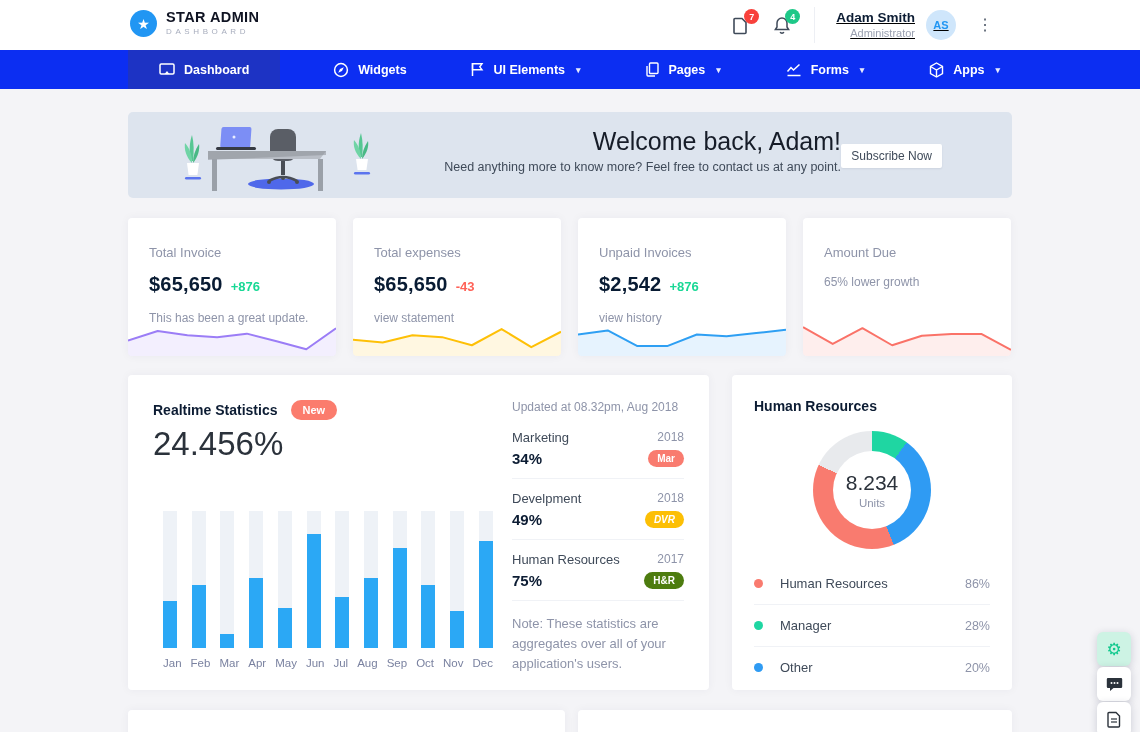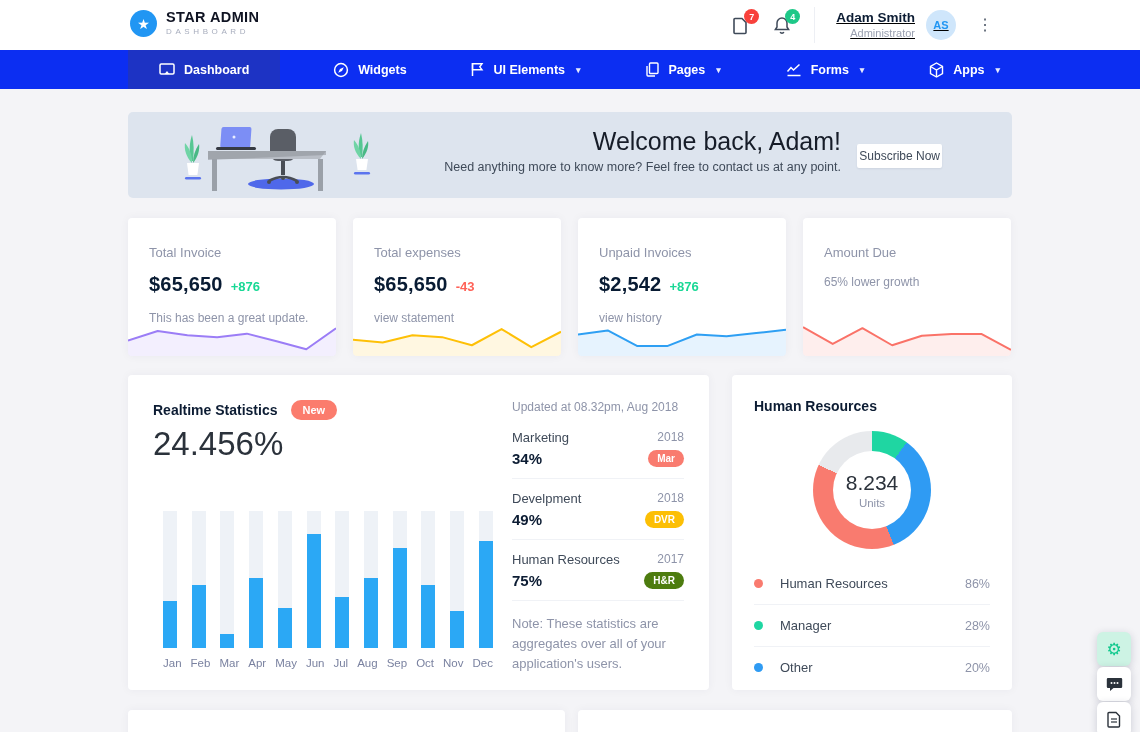--- a/index.html
+++ b/index.html
@@ -44,21 +44,21 @@
   
   .content { width:884px; margin:0 auto; }
 
   
   .banner { margin-top:23px; height:86px; background:#dde4ee; border-radius:5px; position:relative; overflow:hidden; }
   .banner-illus { position:absolute; left:50px; top:9px; }
   .banner-text { position:absolute; right:171px; top:15px; text-align:right; }
   .banner-title { font-size:25px; font-weight:500; color:#161c28; }
   .banner-sub { font-size:12.5px; color:#3f4a59; margin-top:4px; }
   .banner-btn { position:absolute; right:70px; top:32px; background:#fff; border:none; border-radius:2px;
-    padding:5px 2px; font-size:12px; color:#3f4a59; font-family:inherit; cursor:pointer;
+    padding:5px 10px; font-size:12px; color:#3f4a59; font-family:inherit; cursor:pointer;
     box-shadow:0 1px 2px rgba(20,30,60,.08); }
 
   
   .stats-row { display:flex; gap:17px; margin-top:20px; }
   .card { background:#fff; border-radius:4px; box-shadow:0 0 10px rgba(30,40,80,.05); }
   .stat-card { width:208px; height:138px; position:relative; overflow:hidden; padding:27px 21px 0; }
   .stat-title { font-size:13px; color:#8e94a9; }
   .stat-value-row { margin-top:13px; display:flex; align-items:baseline; gap:8px; }
   .stat-value { font-size:20px; font-weight:bold; color:#081b33; letter-spacing:.2px; }
   .stat-delta { font-size:13px; font-weight:bold; }
@@ -404,21 +404,21 @@
             </div>
           </div>
 
           <div class="rt-row">
             <div>
               <div class="rt-row-name">Develpment</div>
               <div class="rt-row-pct">49%</div>
             </div>
             <div class="rt-row-right">
               <div class="rt-row-year">2018</div>
-              <span class="rt-tag" style="background: rgb(252, 191, 5);">DVR</span>
+              <span class="rt-tag" style="background: rgb(252, 191, 5); font-style: italic;">DVR</span>
             </div>
           </div>
 
           <div class="rt-row">
             <div>
               <div class="rt-row-name">Human Resources</div>
               <div class="rt-row-pct">75%</div>
             </div>
             <div class="rt-row-right">
               <div class="rt-row-year">2017</div>

